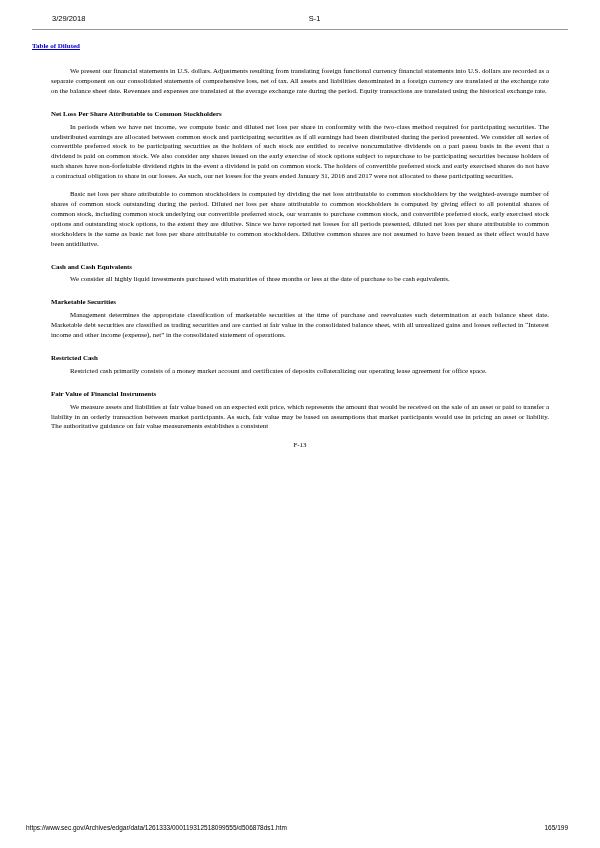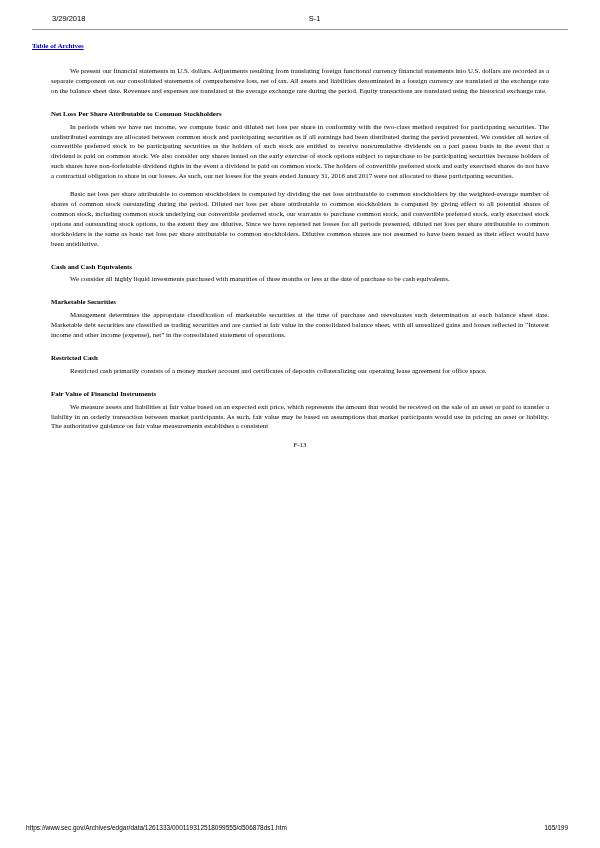--- a/index.html
+++ b/index.html
@@ -27,21 +27,21 @@
 </style>
 </head>
 <body>
 
 <div class="hdr">
   <span class="date">3/29/2018</span>
   <span class="title">S-1</span>
 </div>
 <div class="rule"></div>
 
-<a class="toc">Table of Archives</a>
+<a class="toc">Table of Diluted</a>
 
 <div class="content">
   <p class="ind">We present our financial statements in U.S. dollars. Adjustments resulting from translating foreign functional currency financial statements into U.S. dollars are recorded as a separate component on our consolidated statements of comprehensive loss, net of tax. All assets and liabilities denominated in a foreign currency are translated at the exchange rate on the balance sheet date. Revenues and expenses are translated at the average exchange rate during the period. Equity transactions are translated using the historical exchange rate.</p>
   <div class="gap-l"></div>
 
   <h4>Net Loss Per Share Attributable to Common Stockholders</h4>
   <div class="gap-s"></div>
   <p class="ind">In periods when we have net income, we compute basic and diluted net loss per share in conformity with the two-class method required for participating securities. The undistributed earnings are allocated between common stock and participating securities as if all earnings had been distributed during the period presented. We consider all series of convertible preferred stock to be participating securities as the holders of such stock are entitled to receive noncumulative dividends on a pari passu basis in the event that a dividend is paid on common stock. We also consider any shares issued on the early exercise of stock options subject to repurchase to be participating securities because holders of such shares have non-forfeitable dividend rights in the event a dividend is paid on common stock. The holders of convertible preferred stock and early exercised shares do not have a contractual obligation to share in our losses. As such, our net losses for the years ended January 31, 2016 and 2017 were not allocated to these participating securities.</p>
   <div class="gap-m"></div>
   <p class="ind">Basic net loss per share attributable to common stockholders is computed by dividing the net loss attributable to common stockholders by the weighted-average number of shares of common stock outstanding during the period. Diluted net loss per share attributable to common stockholders is computed by giving effect to all potential shares of common stock, including common stock underlying our convertible preferred stock, our warrants to purchase common stock, and convertible preferred stock, early exercised stock options and outstanding stock options, to the extent they are dilutive. Since we have reported net losses for all periods presented, diluted net loss per share attributable to common stockholders is the same as basic net loss per share attributable to common stockholders. Dilutive common shares are not assumed to have been issued as their effect would have been antidilutive.</p>

